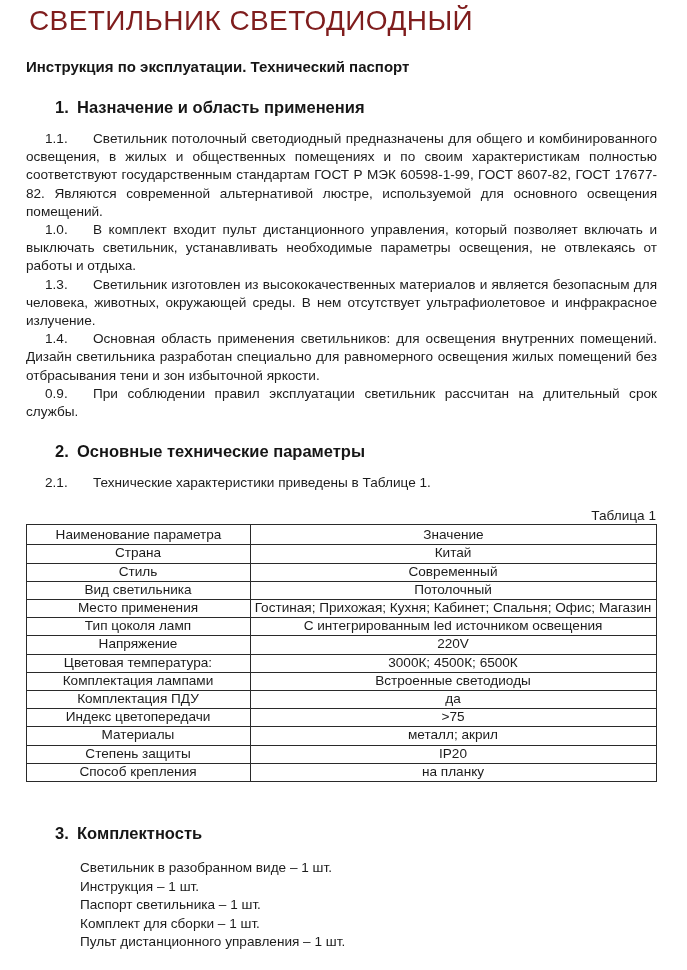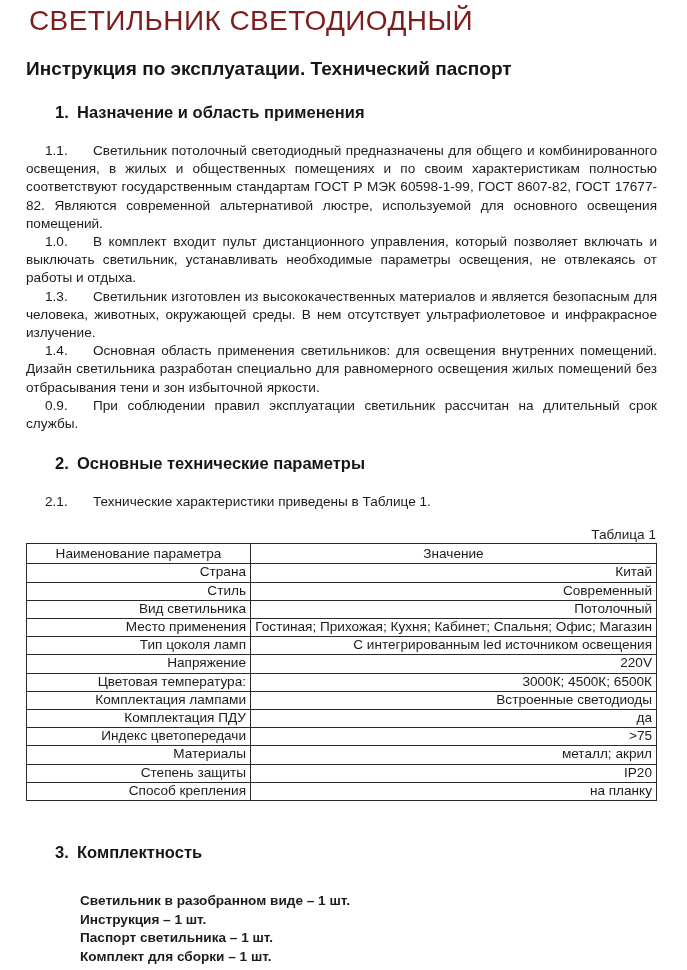--- a/index.html
+++ b/index.html
@@ -25,39 +25,39 @@
     margin: 0;
     padding-left: 3px;
     font-size: 28px;
     font-weight: 400;
     letter-spacing: 0.4px;
     color: #7f1d1d;
     white-space: nowrap;
   }
   .doc-subtitle {
     margin-top: 21px;
-    font-size: 19px;
+    font-size: 15px;
     font-weight: 700;
     color: #161616;
   }
   .sec-heading {
     padding-left: 29px;
     font-size: 16.5px;
     font-weight: 700;
     color: #161616;
     white-space: nowrap;
   }
   .sec-heading .sec-num {
     display: inline-block;
     width: 22px;
   }
   .sec1-heading { margin-top: 23px; }
   .sec2-heading { margin-top: 21px; }
   .sec3-heading { margin-top: 42px; }
-  .paragraphs { margin-top: 20px; }
+  .paragraphs { margin-top: 13px; }
   .para {
     margin: 0;
     font-size: 13.6px;
     line-height: 18.2px;
     text-align: justify;
     text-indent: 19px;
   }
   .para .pnum {
     display: inline-block;
     text-indent: 0;
@@ -83,29 +83,28 @@
   }
   table.params th {
     font-weight: 400;
     text-align: center;
     padding: 2px 4px 1px 4px;
     line-height: 16px;
   }
   table.params td {
     padding: 0px 4px 1px 3px;
     line-height: 16.2px;
-    text-align: right;
+    text-align: center;
   }
   table.params col.c1 { width: 224px; }
   .kit-list {
-    margin-top: 30px;
+    margin-top: 16px;
     padding-left: 54px;
     font-size: 13.6px;
     line-height: 18.6px;
-    font-weight: bold;
   }
   .kit-item { white-space: nowrap; }
 </style>
 </head>
 <body>
 
 <div class="page">
 
   <h1 class="doc-title">СВЕТИЛЬНИК СВЕТОДИОДНЫЙ</h1>
 

